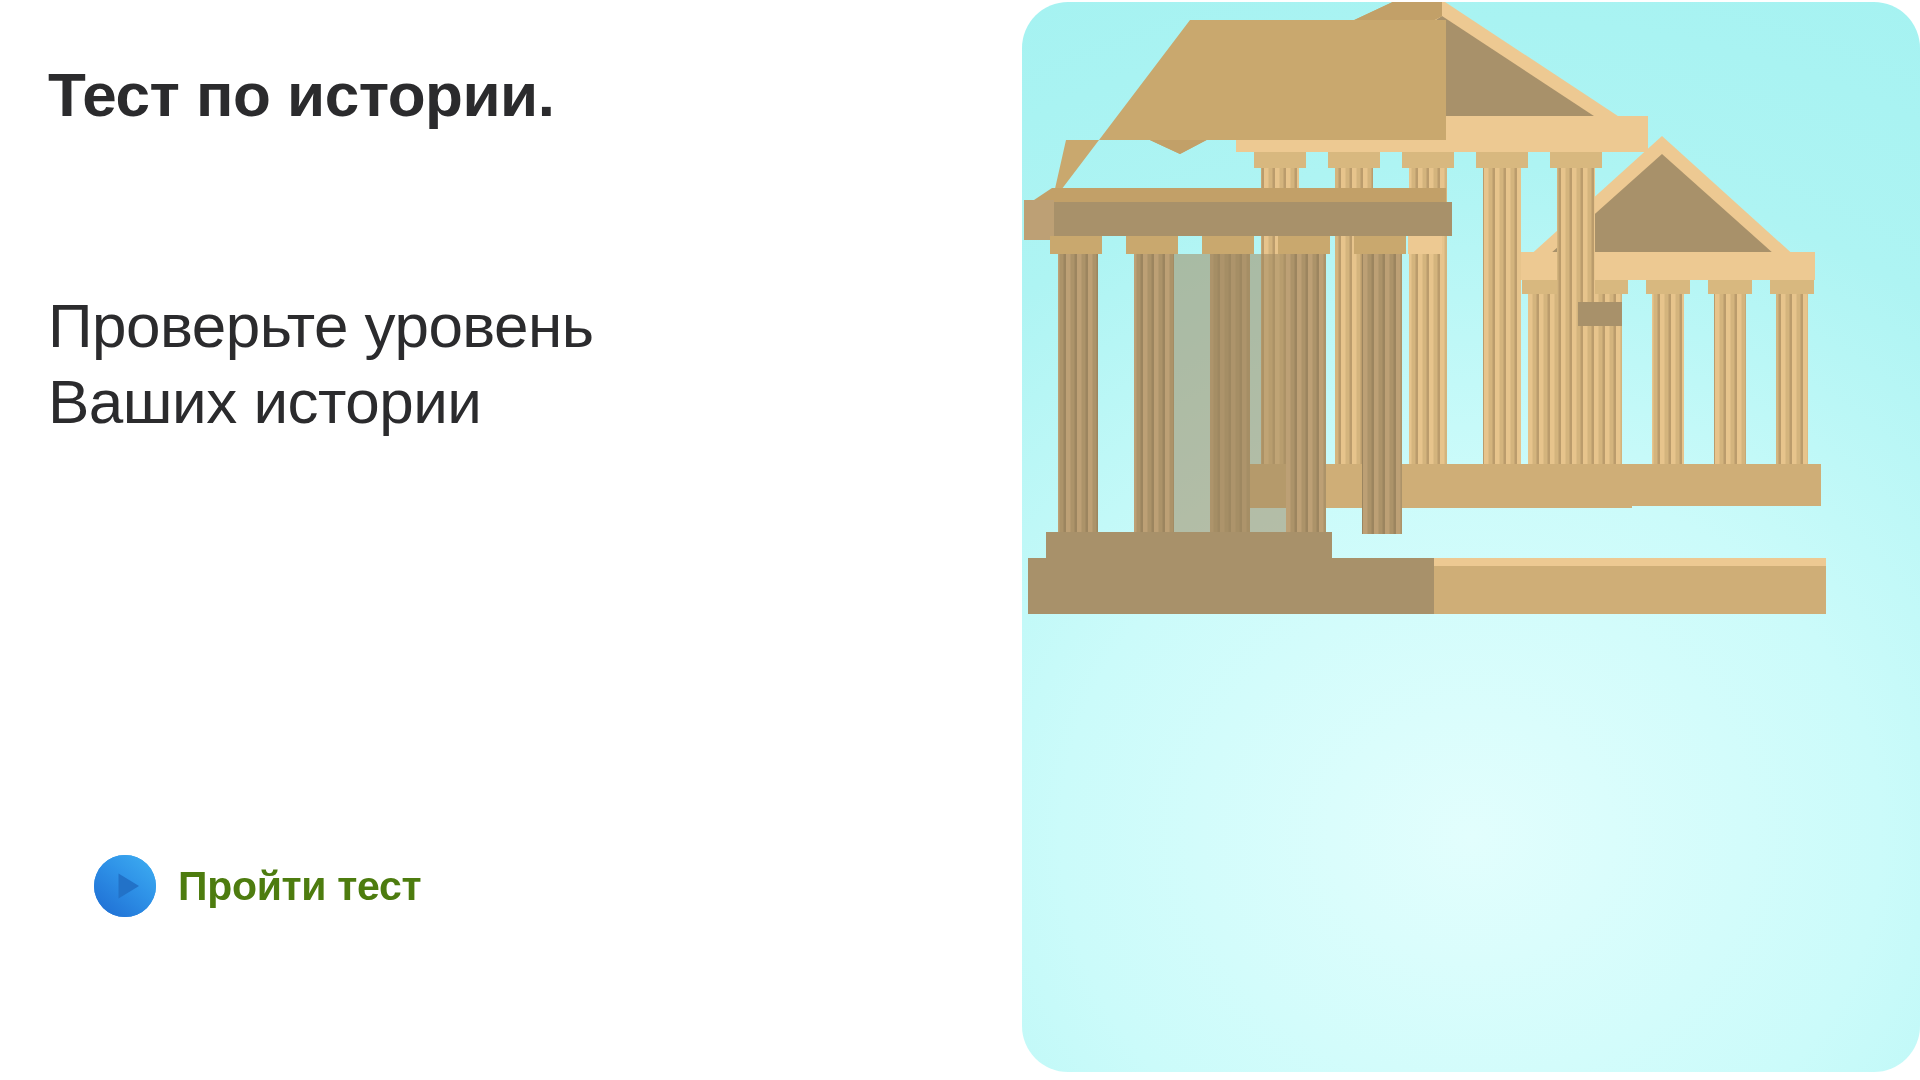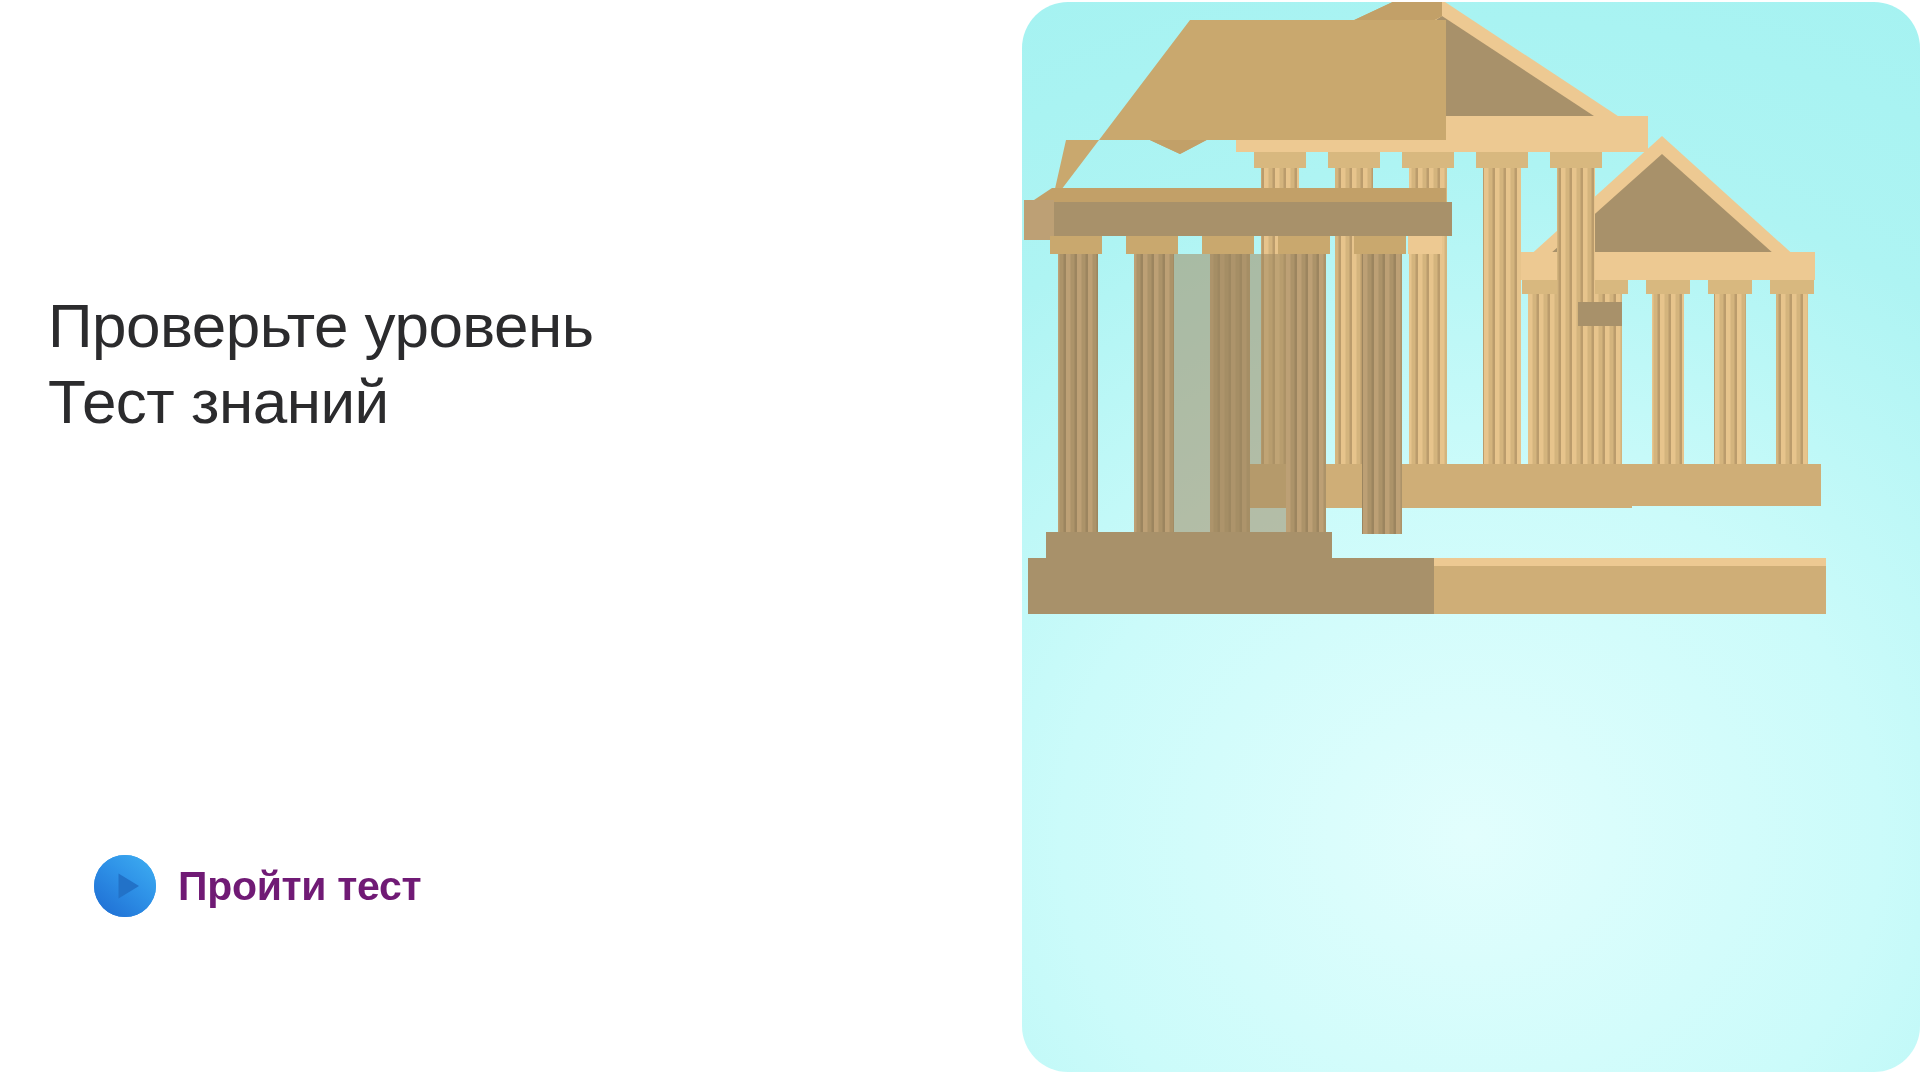--- a/index.html
+++ b/index.html
@@ -55,21 +55,21 @@
     border-radius:50%;
     background:linear-gradient(215deg, #38a8ef 0%, #2f93e8 45%, #1f72d6 100%);
     display:flex; align-items:center; justify-content:center;
     flex:0 0 auto;
   }
   .play-badge svg { display:block; }
   .cta-label {
     font-size:41px;
     font-weight:700;
     letter-spacing:-0.3px;
-    color:#701a75;
+    color:#4d7c0f;
     white-space:nowrap;
   }
 
   
   .art-card {
     position:absolute;
     left:1022px; top:2px;
     width:898px; height:1070px;
     border-radius:46px;
     background:
@@ -78,24 +78,25 @@
   }
   .art-card svg { display:block; width:100%; height:100%; }
 </style>
 </head>
 <body>
 
 <div class="page">
 
   <div class="left-col">
 
+    <h1 class="headline">Тест по истории.</h1>
 
     <div class="subhead">
       <span class="line">Проверьте уровень</span>
-      <span class="line">Тест знаний</span>
+      <span class="line">Ваших истории</span>
     </div>
 
     <div class="cta">
       <span class="play-badge">
         <svg width="62" height="62" viewBox="0 0 62 62" aria-hidden="true">
           <defs>
             <linearGradient id="playGrad" x1="1" y1="0" x2="0.15" y2="1">
               <stop offset="0%" stop-color="#3fb0f2"></stop>
               <stop offset="45%" stop-color="#2f93e8"></stop>
               <stop offset="100%" stop-color="#1f6fd4"></stop>

